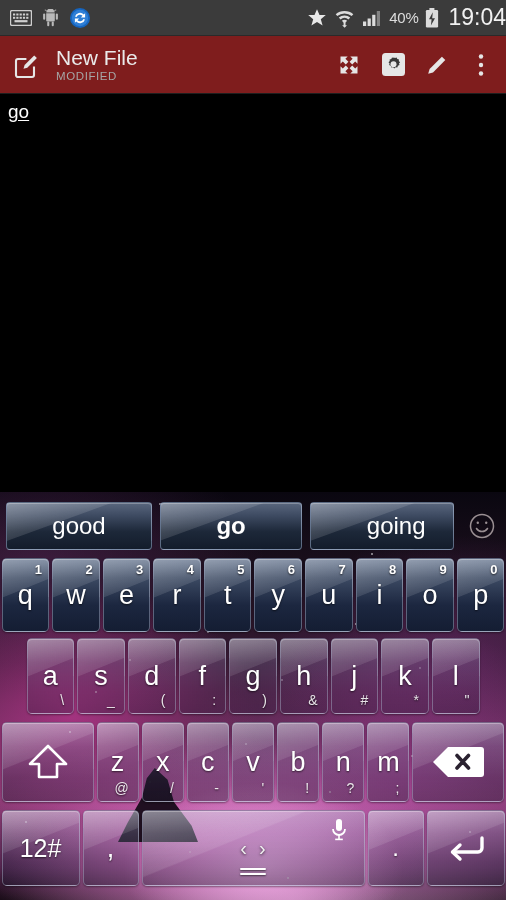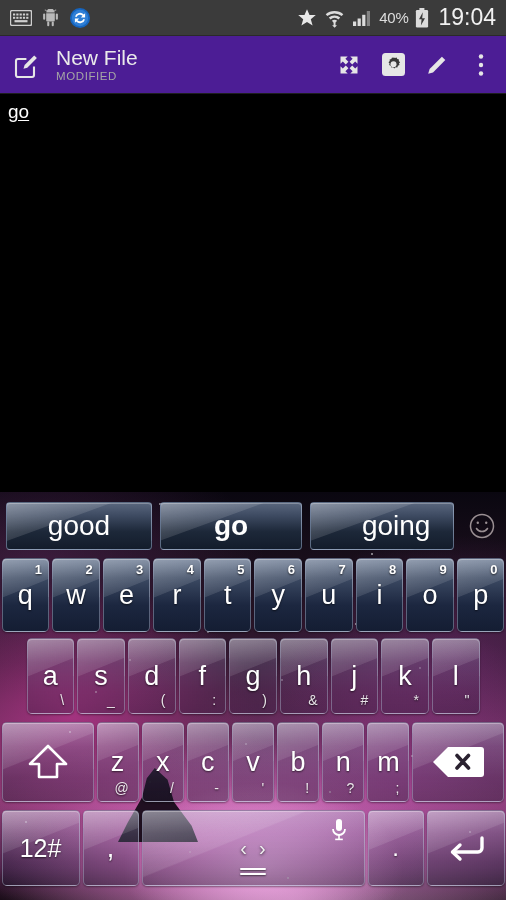--- a/index.html
+++ b/index.html
@@ -12,29 +12,29 @@
   #screen { position: relative; width: 506px; height: 900px; overflow: hidden; }
 
   
   .statusbar {
     position: absolute; top: 0; left: 0; width: 506px; height: 36px;
     background: #3b3b3b;
     display: flex; align-items: center;
     border-bottom: 1px solid #2a2a2a;
   }
   .sb-left { display: flex; align-items: center; gap: 10px; padding-left: 10px; }
-  .sb-right { display: flex; align-items: center; gap: 7px; margin-left: auto; padding-right: 10px; }
+  .sb-right { display: flex; align-items: center; gap: 7px; margin-left: auto; }
   .sb-icon { display: inline-flex; align-items: center; justify-content: center; }
   .sb-pct { color: #dcdcdc; font-size: 15px; letter-spacing: -0.3px; }
   .sb-clock { color: #f2f2f2; font-size: 23px; letter-spacing: 0px; font-weight: 400; margin-left: 2px; }
 
   
   .actionbar {
     position: absolute; top: 36px; left: 0; width: 506px; height: 58px;
-    background: #4c1d95;
+    background: #7f1d1d;
     display: flex; align-items: center;
     border-bottom: 1px solid #1e1e1e;
   }
   .ab-appicon { margin-left: 12px; margin-right: 14px; display: flex; align-items: center; }
   .ab-titles { display: flex; flex-direction: column; justify-content: center; }
   .ab-title { color: #eaeaea; font-size: 21px; line-height: 23px; font-weight: 400; }
   .ab-sub { color: #a6a6a6; font-size: 11.5px; line-height: 14px; letter-spacing: 0.6px; }
   .ab-actions { margin-left: auto; display: flex; align-items: center; gap: 18px; padding-right: 12px; }
   .ab-btn { display: inline-flex; align-items: center; justify-content: center; width: 26px; height: 26px; cursor: pointer; }
 
@@ -109,21 +109,21 @@
   .kb-inner { position: absolute; inset: 0; }
 
   
   .sugg-row {
     position: absolute; top: 8px; left: 0; width: 506px; height: 52px;
     display: flex; align-items: center; padding: 0 2px;
   }
   .sugg {
     height: 48px; margin: 0 4px;
     display: flex; align-items: center; justify-content: center;
-    color: #ffffff; font-size: 28px;
+    color: #ffffff; font-size: 24px;
     border-radius: 4px;
     border: 1px solid rgba(150,170,200,.55);
     background:
       linear-gradient(160deg, rgba(255,255,255,0.30) 0%, rgba(255,255,255,0.12) 38%, rgba(255,255,255,0.0) 39%),
       linear-gradient(180deg, #59667d 0%, #3d4a61 28%, #1d2839 62%, #131c2b 100%);
     box-shadow: inset 0 1px 0 rgba(255,255,255,.28);
     cursor: pointer;
     overflow: hidden;
   }
   .sugg.s0 { width: 147px; }

